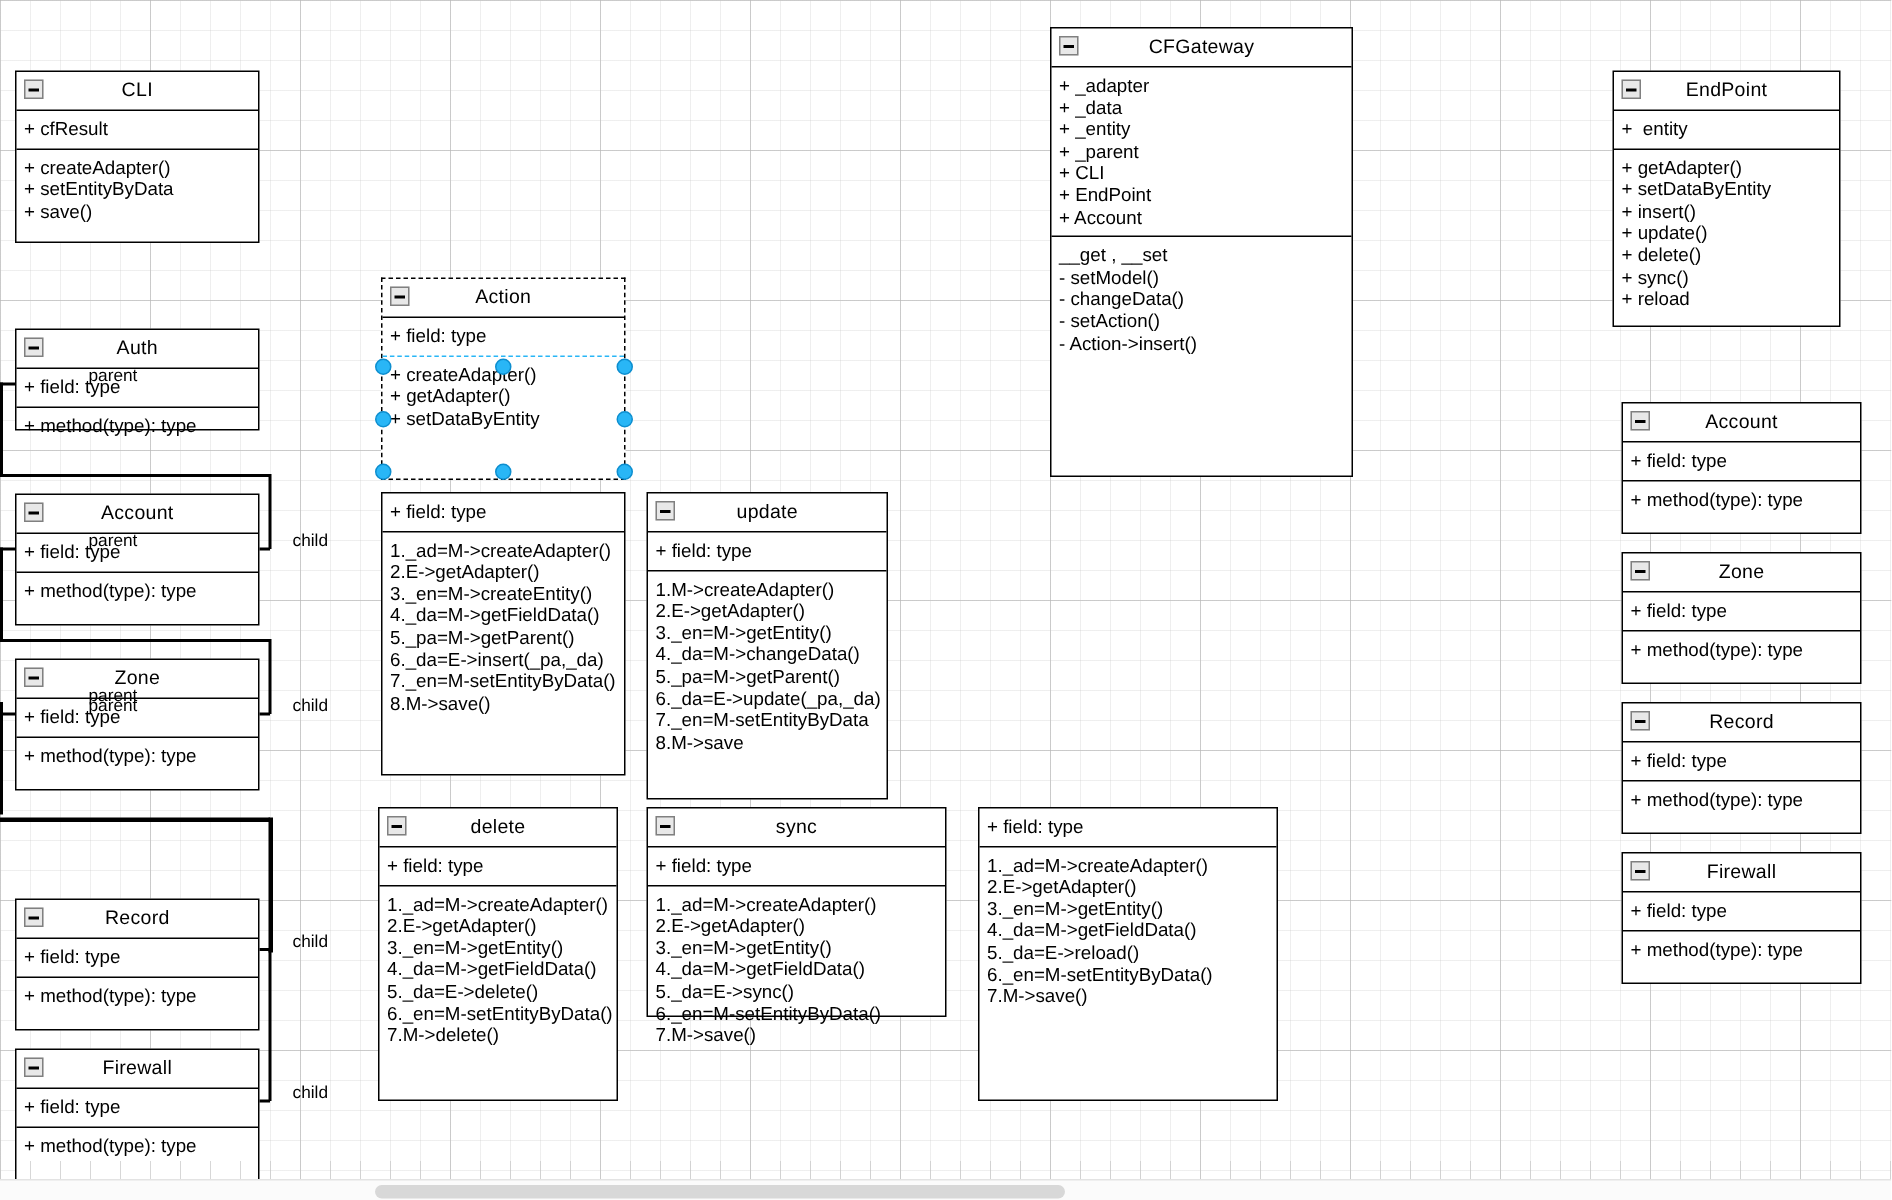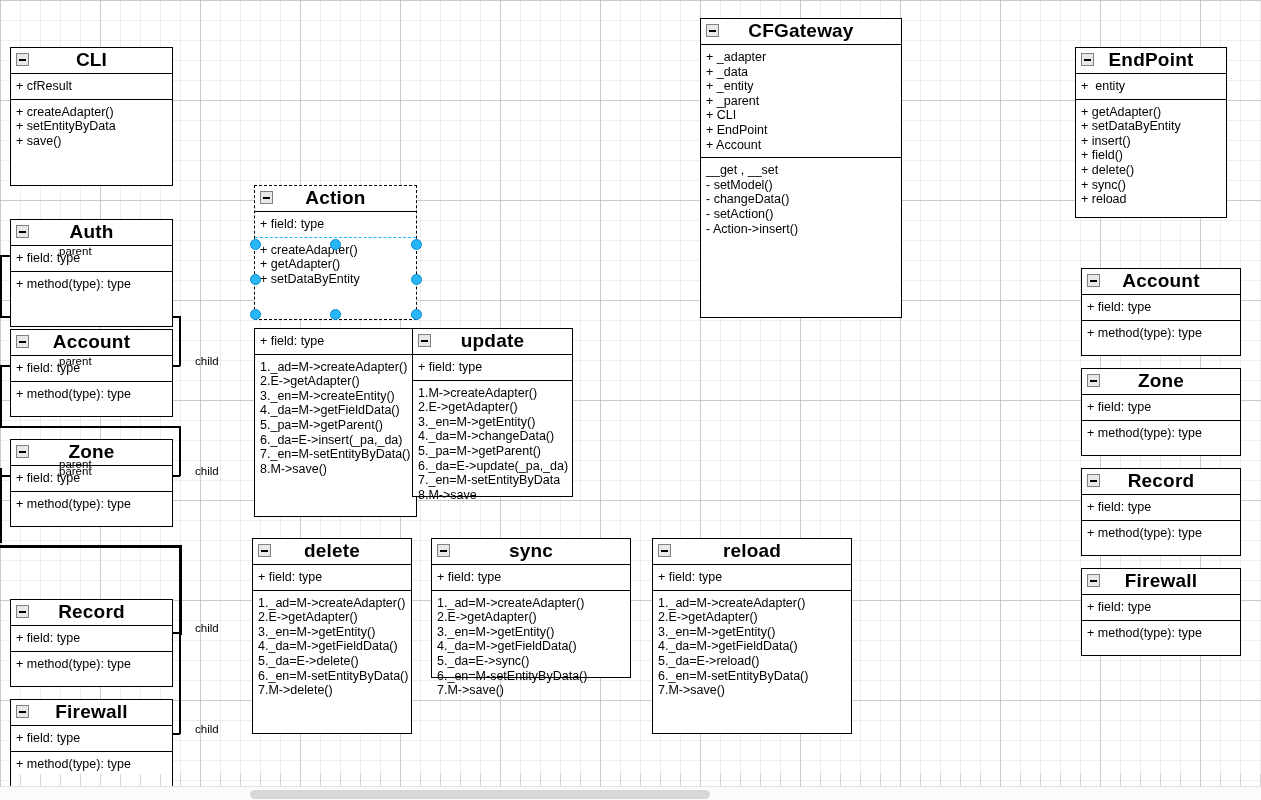--- a/index.html
+++ b/index.html
@@ -41,22 +41,22 @@
   .uml .title-bar {
     position: relative;
     height: 26px;
     border-bottom: 1.5px solid #000000;
     display: flex;
     align-items: center;
     justify-content: center;
   }
   .uml.selected .title-bar { border-bottom: 1.5px solid #000000; }
   .uml .title-bar .cname {
-    font-weight: bold;
-    font-size: 19px;
+    font-weight: normal;
+    font-size: 13px;
     letter-spacing: .2px;
   }
   .collapse-icon {
     position: absolute;
     left: 5px; top: 5px;
     width: 13px; height: 13px;
     background: #e8e8e8;
     border: 1px solid #808080;
     display: block;
   }
@@ -163,21 +163,21 @@
       <div class="edge-label" style="left: 11px; top: 245px;">parent</div>
       <div class="edge-label" style="left: 11px; top: 355px;">parent</div>
       <div class="edge-label" style="left: 147px; top: 355px;">child</div>
       <div class="edge-label" style="left: 11px; top: 458px;">parent</div>
       <div class="edge-label" style="left: 11px; top: 465px;">parent</div>
       <div class="edge-label" style="left: 147px; top: 465px;">child</div>
       <div class="edge-label" style="left: 147px; top: 622px;">child</div>
       <div class="edge-label" style="left: 147px; top: 723px;">child</div>
     </div>
   <div id="class-layer">
-      <div class="uml" style="left: 10px; top: 47px; width: 163px; height: 139px; z-index: 20;">
+      <div class="uml" style="left: 10px; top: 47px; width: 163px; height: 115px; z-index: 20;">
         <div class="title-bar">
           <span class="collapse-icon"></span>
           <span class="cname">CLI</span>
         </div>
         <div class="attrs">
           <div class="row">+ cfResult</div>
         </div>
         <div class="ops">
           <div class="row">+ createAdapter()</div>
           <div class="row">+ setEntityByData</div>
@@ -211,41 +211,41 @@
           <span class="collapse-icon"></span>
           <span class="cname">EndPoint</span>
         </div>
         <div class="attrs">
           <div class="row">+  entity</div>
         </div>
         <div class="ops">
           <div class="row">+ getAdapter()</div>
           <div class="row">+ setDataByEntity</div>
           <div class="row">+ insert()</div>
-          <div class="row">+ field()</div>
+          <div class="row">+ update()</div>
           <div class="row">+ delete()</div>
           <div class="row">+ sync()</div>
           <div class="row">+ reload</div>
         </div>
       </div>
       <div class="uml selected" style="left: 254px; top: 185px; width: 163px; height: 135px; z-index: 20;">
         <div class="title-bar">
           <span class="collapse-icon"></span>
           <span class="cname">Action</span>
         </div>
         <div class="attrs">
           <div class="row">+ field: type</div>
         </div>
         <div class="ops">
           <div class="row">+ createAdapter()</div>
           <div class="row">+ getAdapter()</div>
           <div class="row">+ setDataByEntity</div>
         </div>
       </div>
-      <div class="uml" style="left: 10px; top: 219px; width: 163px; height: 108px; z-index: 20;">
+      <div class="uml" style="left: 10px; top: 219px; width: 163px; height: 68px; z-index: 20;">
         <div class="title-bar">
           <span class="collapse-icon"></span>
           <span class="cname">Auth</span>
         </div>
         <div class="attrs">
           <div class="row">+ field: type</div>
         </div>
         <div class="ops">
           <div class="row">+ method(type): type</div>
         </div>
@@ -306,21 +306,21 @@
           <div class="row">1._ad=M-&gt;createAdapter()</div>
           <div class="row">2.E-&gt;getAdapter()</div>
           <div class="row">3._en=M-&gt;createEntity()</div>
           <div class="row">4._da=M-&gt;getFieldData()</div>
           <div class="row">5._pa=M-&gt;getParent()</div>
           <div class="row">6._da=E-&gt;insert(_pa,_da)</div>
           <div class="row">7._en=M-setEntityByData()</div>
           <div class="row">8.M-&gt;save()</div>
         </div>
       </div>
-      <div class="uml" style="left: 412px; top: 328px; width: 161px; height: 169px; z-index: 20;">
+      <div class="uml" style="left: 431px; top: 328px; width: 161px; height: 205px; z-index: 20;">
         <div class="title-bar">
           <span class="collapse-icon"></span>
           <span class="cname">update</span>
         </div>
         <div class="attrs">
           <div class="row">+ field: type</div>
         </div>
         <div class="ops">
           <div class="row">1.M-&gt;createAdapter()</div>
           <div class="row">2.E-&gt;getAdapter()</div>
@@ -362,24 +362,20 @@
           <div class="row">1._ad=M-&gt;createAdapter()</div>
           <div class="row">2.E-&gt;getAdapter()</div>
           <div class="row">3._en=M-&gt;getEntity()</div>
           <div class="row">4._da=M-&gt;getFieldData()</div>
           <div class="row">5._da=E-&gt;sync()</div>
           <div class="row">6._en=M-setEntityByData()</div>
           <div class="row">7.M-&gt;save()</div>
         </div>
       </div>
       <div class="uml" style="left: 652px; top: 538px; width: 200px; height: 196px; z-index: 20;">
-        <div class="title-bar">
-          <span class="collapse-icon"></span>
-          <span class="cname">reload</span>
-        </div>
         <div class="attrs">
           <div class="row">+ field: type</div>
         </div>
         <div class="ops">
           <div class="row">1._ad=M-&gt;createAdapter()</div>
           <div class="row">2.E-&gt;getAdapter()</div>
           <div class="row">3._en=M-&gt;getEntity()</div>
           <div class="row">4._da=M-&gt;getFieldData()</div>
           <div class="row">5._da=E-&gt;reload()</div>
           <div class="row">6._en=M-setEntityByData()</div>

